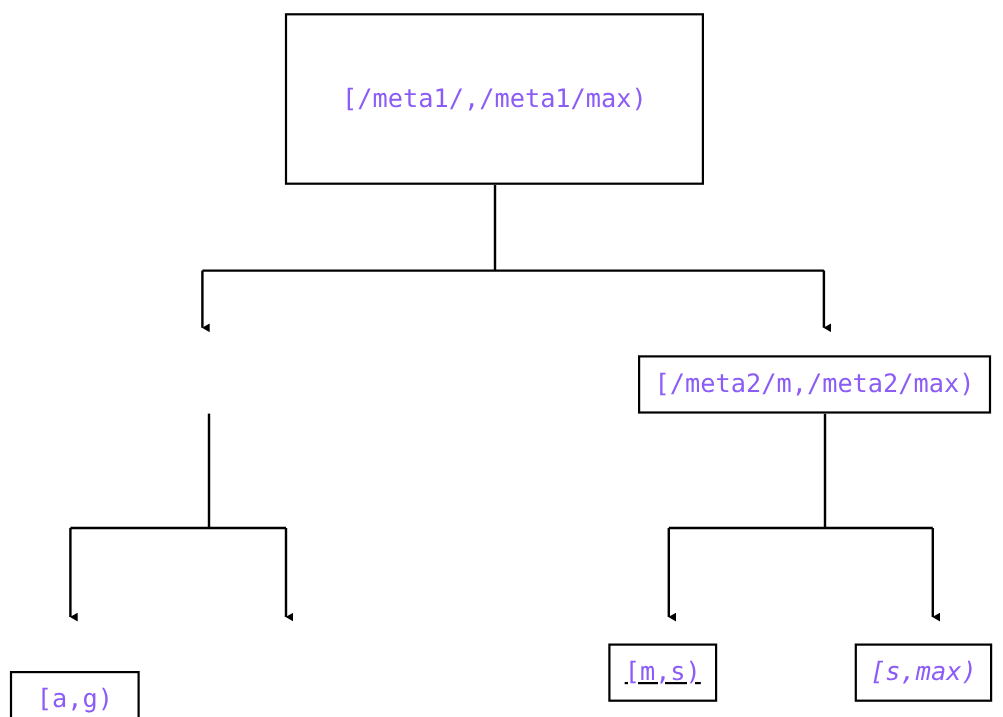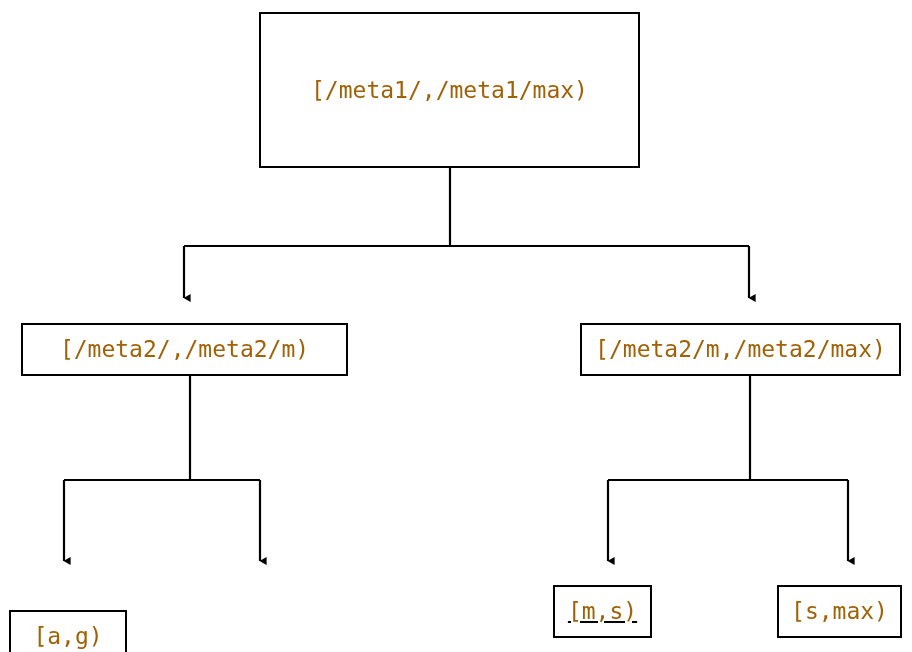--- a/index.html
+++ b/index.html
@@ -31,21 +31,21 @@
     align-items: center;
     justify-content: center;
     color: #000000;
     white-space: pre;
   }
   .node-label {
     font-family: "DejaVu Sans Mono", "Liberation Mono", monospace;
     font-size: 23px;
     line-height: 1;
     letter-spacing: 0px;
-    color: #a16207;
+    color: #8b5cf6;
     white-space: pre;
   }
   
   #node-root {
     left: 259px;
     top: 12px;
     width: 381px;
     height: 156px;
   }
   
@@ -79,20 +79,21 @@
     top: 585px;
     width: 99px;
     height: 53px;
     text-decoration: underline;
   }
   #node-leaf-smax {
     left: 777px;
     top: 585px;
     width: 125px;
     height: 53px;
+    font-style: italic;
   }
 </style>
 </head>
 <body>
 
 <div id="canvas">
 
   <svg id="edges" viewBox="0 0 912 652" width="912" height="652" xmlns="http://www.w3.org/2000/svg">
     <defs>
       <marker id="arrowdown" markerWidth="8" markerHeight="7" refX="4" refY="6.6" orient="auto" markerUnits="userSpaceOnUse">
@@ -119,23 +120,20 @@
       <path d="M608,480 L848,480" stroke="#000000" stroke-width="2.2" fill="none"></path>
       <path d="M608,480 L608,561" stroke="#000000" stroke-width="2.2" fill="none" marker-end="url(#arrowdown)"></path>
       <path d="M848,480 L848,561" stroke="#000000" stroke-width="2.2" fill="none" marker-end="url(#arrowdown)"></path>
     </g>
   </svg>
 
   <div class="node" id="node-root">
     <span class="node-label">[/meta1/,/meta1/max)</span>
   </div>
 
-  <div class="node" id="node-meta2-low">
-    <span class="node-label">[/meta2/,/meta2/m)</span>
-  </div>
 
   <div class="node" id="node-meta2-high">
     <span class="node-label">[/meta2/m,/meta2/max)</span>
   </div>
 
   <div class="node" id="node-leaf-ag">
     <span class="node-label">[a,g)</span>
   </div>
 
 

